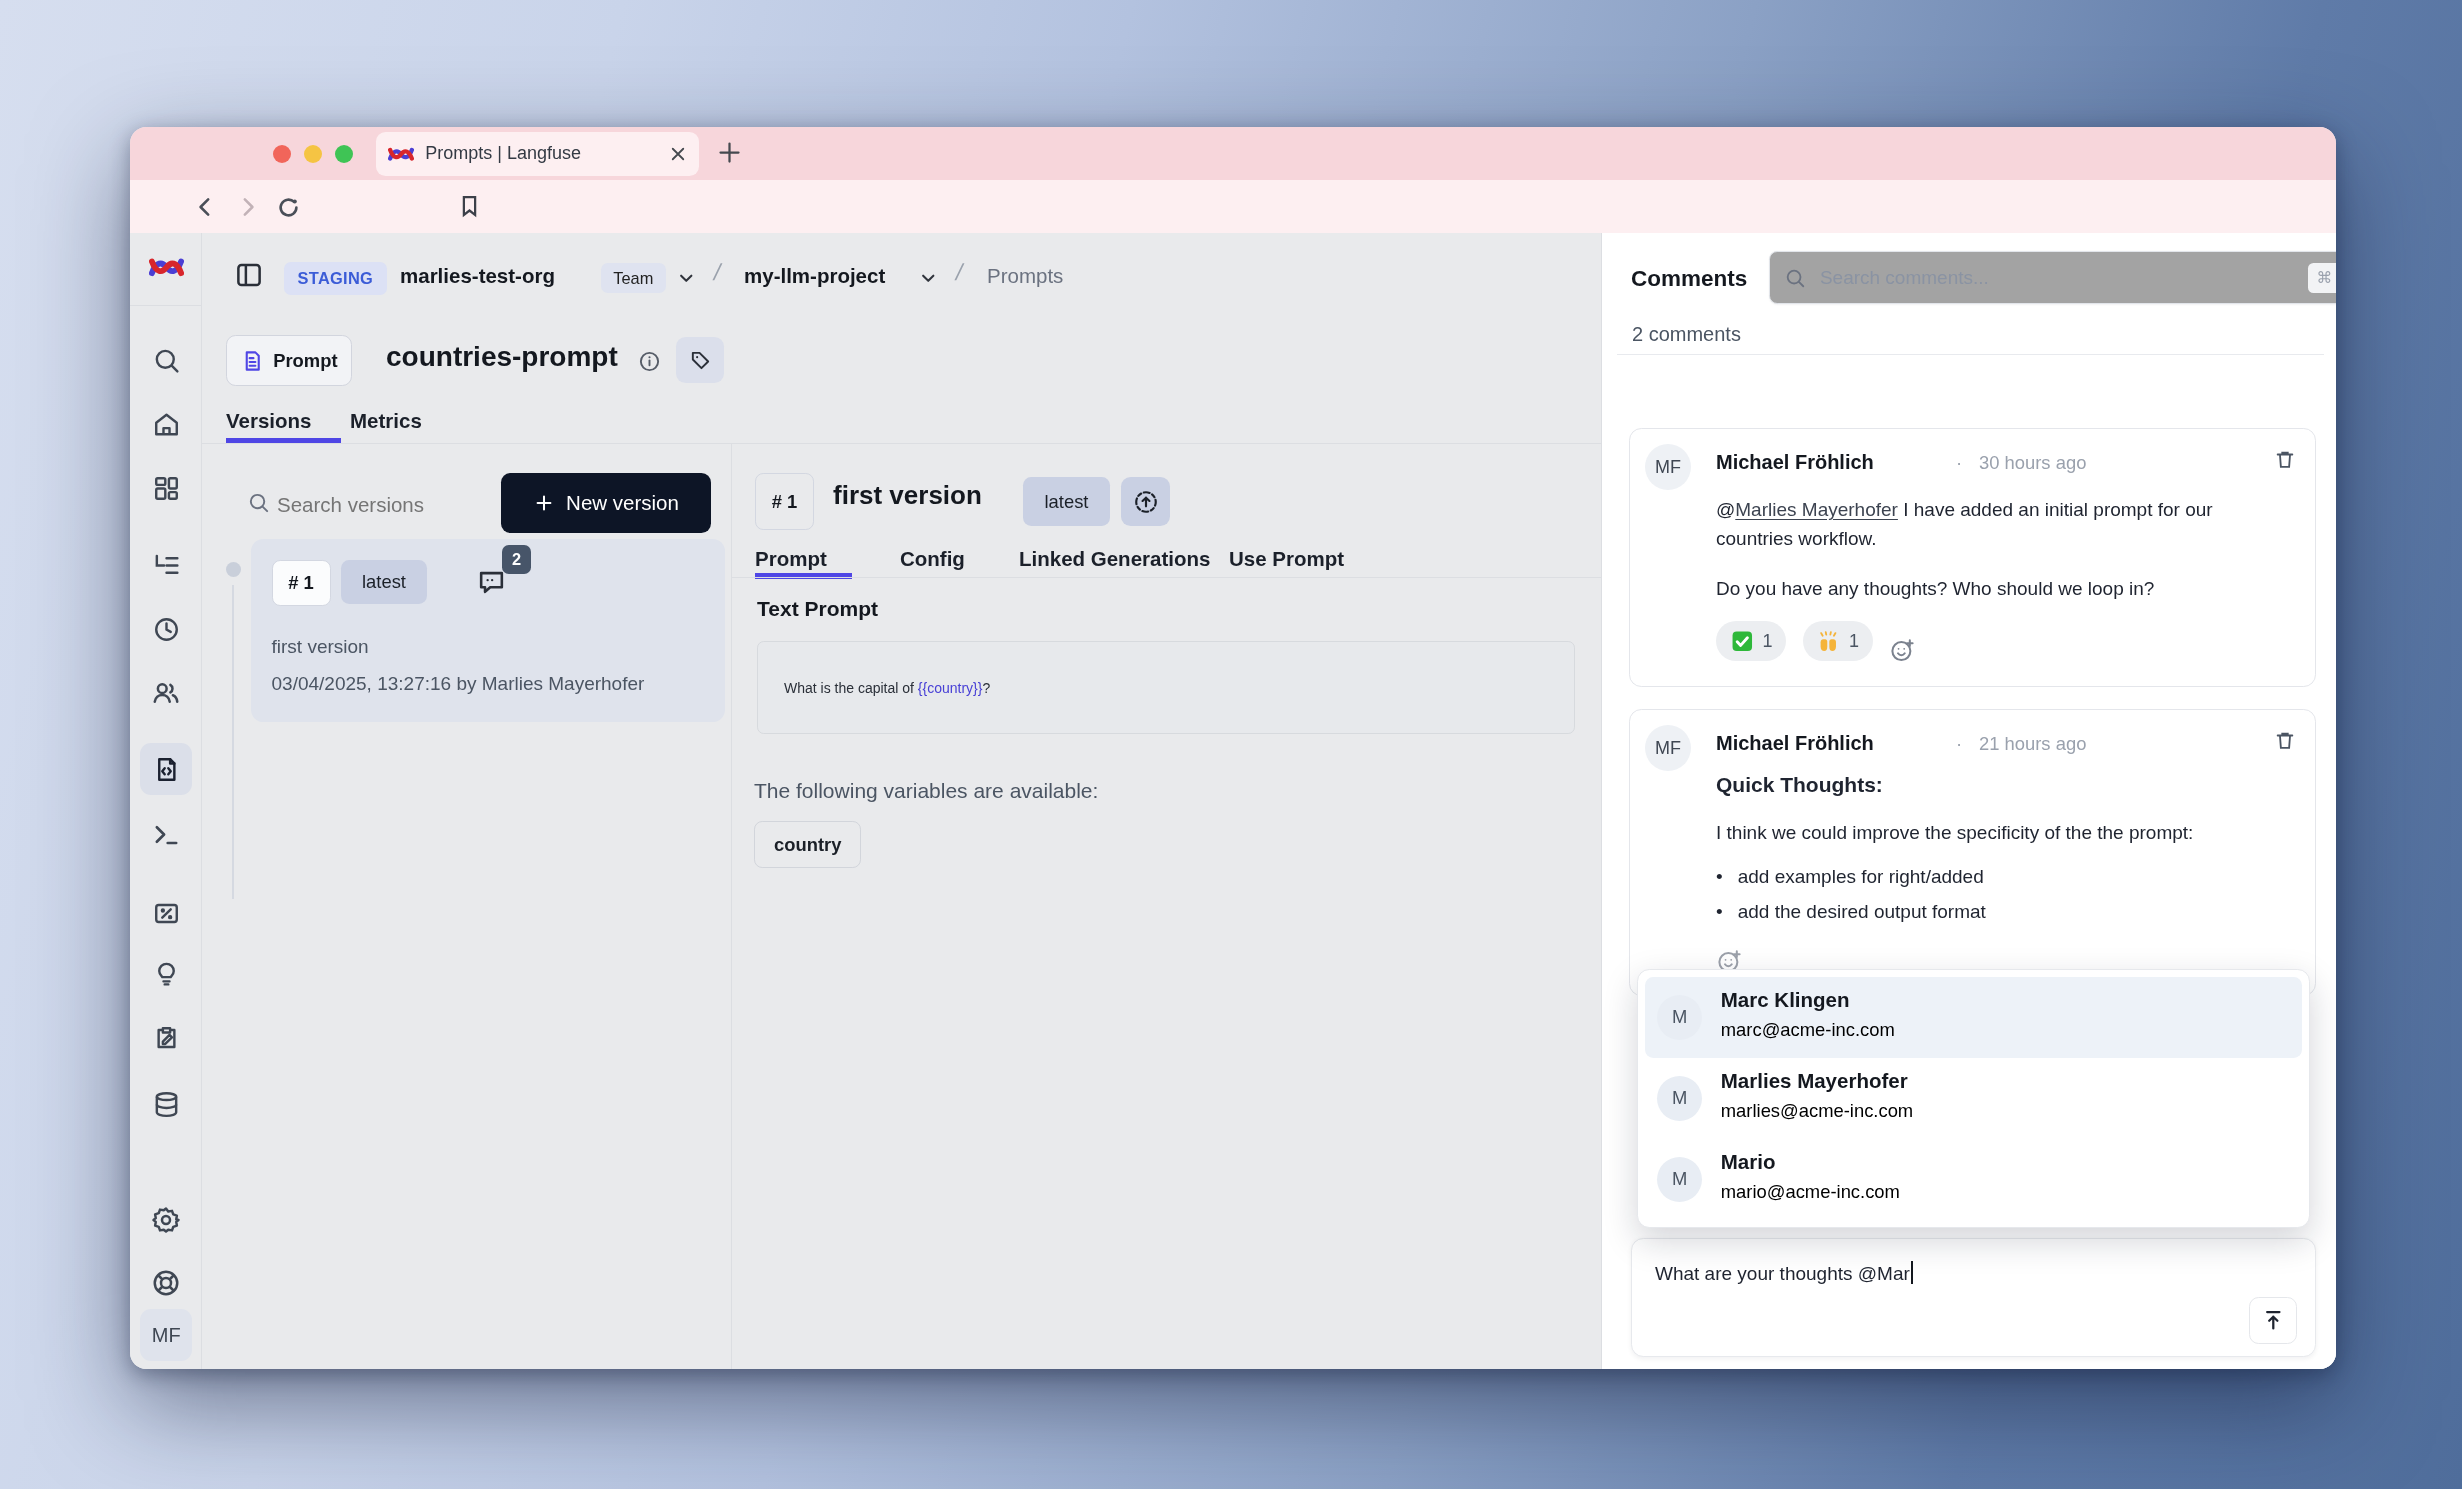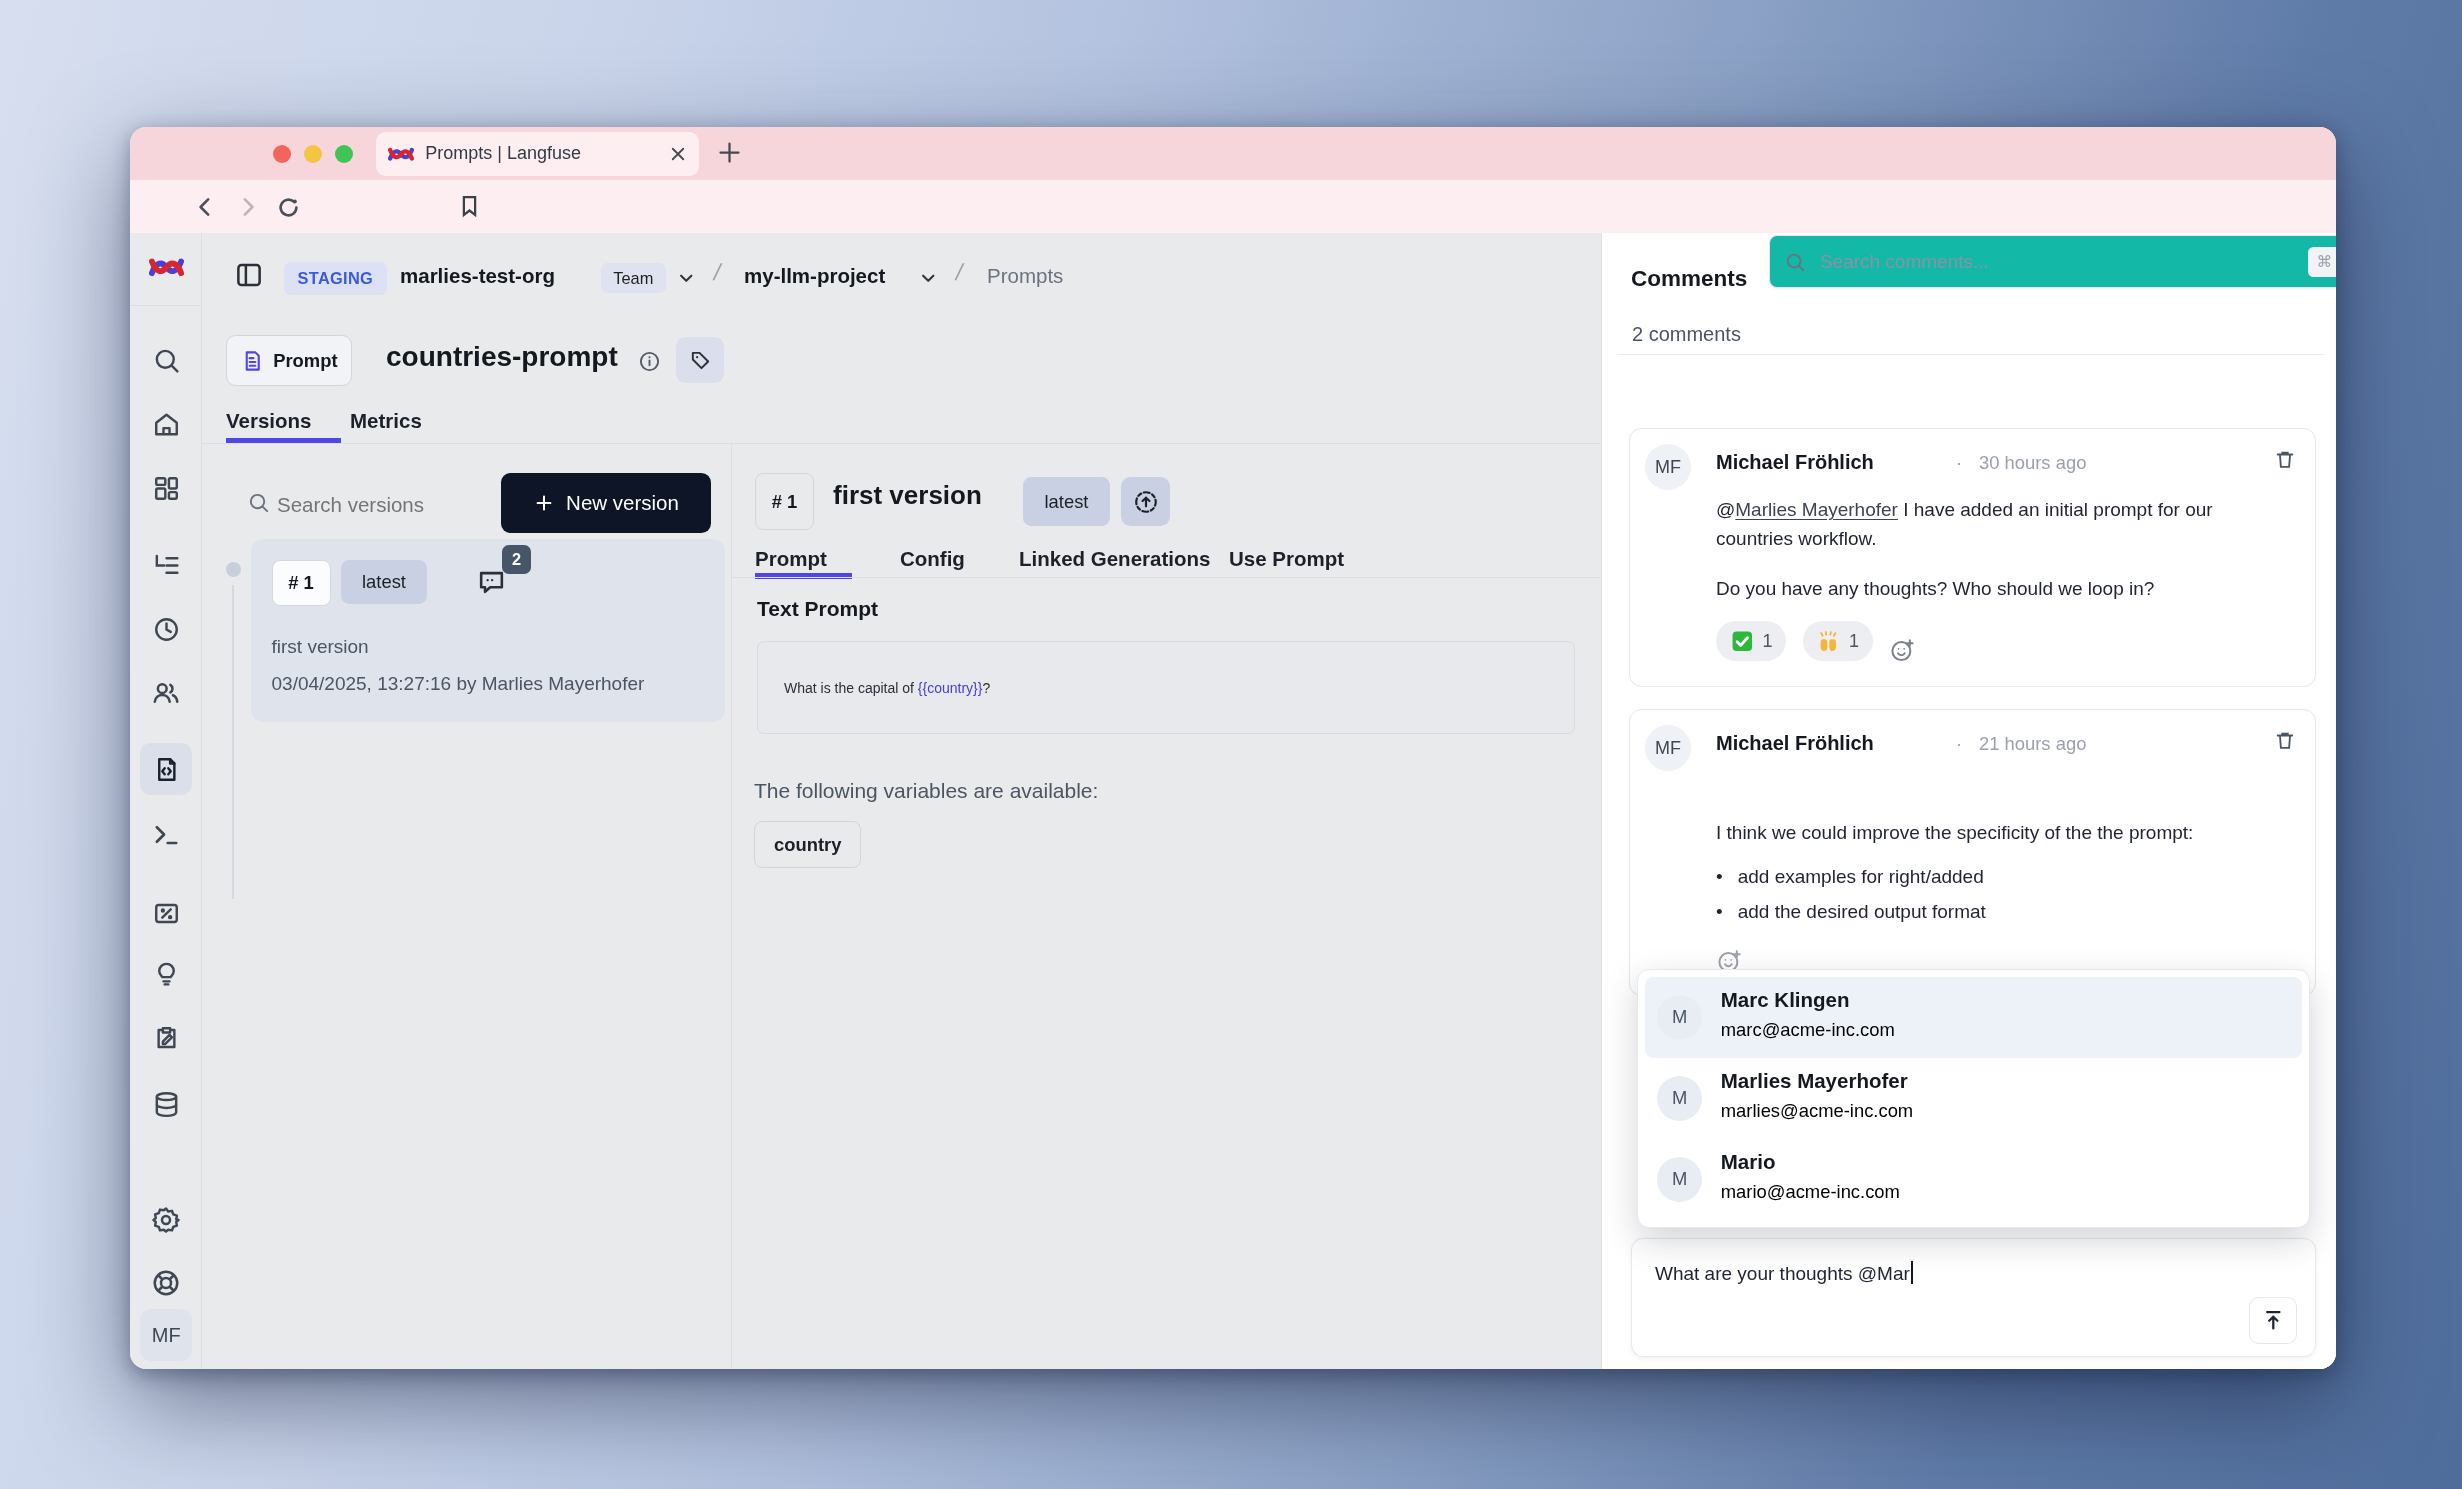--- a/index.html
+++ b/index.html
@@ -93,21 +93,21 @@
   #tp-title{position:absolute;left:627px;top:364px;font-size:21px;font-weight:700;color:#14181f;}
   #codebox{position:absolute;left:627px;top:408px;width:818px;height:93px;background:#e7e9ec;border:1.4px solid #d7dade;border-radius:6.8px;box-sizing:border-box;display:flex;align-items:center;padding:0 26px;}
   #codebox .code{font-family:Liberation Sans, sans-serif;font-size:14px;color:#2a2f38;}
   #codebox .var{color:#4840d6;}
   #vars-label{position:absolute;left:624px;top:546px;font-size:21px;color:#4b5563;}
   #varchip{position:absolute;left:624px;top:588px;height:45px;border:1.4px solid #d2d5db;border-radius:8.2px;display:flex;align-items:center;padding:0 19px;font-size:18.4px;font-weight:700;color:#1b2028;}
 
   
   #cpanel{position:absolute;left:1471px;top:0;width:735px;height:1136px;background:#ffffff;border-left:1.4px solid #dcdee2;box-sizing:border-box;}
   #c-title{position:absolute;left:29px;top:33px;font-size:22.5px;font-weight:700;color:#14181f;}
-  #c-search{position:absolute;left:167px;top:2px;width:600px;height:53px;border:1.4px solid #e2e5ea;border-radius:8.2px;background:#14b8a6;box-sizing:border-box;display:flex;align-items:center;padding:0 13.6px;box-shadow:0 0.7px 2px rgba(20,25,40,.05);}
+  #c-search{position:absolute;left:167px;top:18px;width:600px;height:53px;border:1.4px solid #e2e5ea;border-radius:8.2px;background:#a3a3a3;box-sizing:border-box;display:flex;align-items:center;padding:0 13.6px;box-shadow:0 0.7px 2px rgba(20,25,40,.05);}
   #c-search input{border:none;outline:none;background:transparent;font-size:19px;color:#3c4350;margin-left:12.3px;flex:1;font-family:"Liberation Sans",sans-serif;}
   #c-search input::placeholder{color:#8a93a3;}
   #c-kbd{background:#f2f3f5;border-radius:5.5px;font-size:15.7px;color:#9aa1ad;padding:5.5px 8.2px;white-space:nowrap;}
   #c-count{position:absolute;left:30px;top:90px;font-size:20px;color:#4b5563;}
   #c-div{position:absolute;left:15px;top:121px;width:707px;height:1.4px;background:#e8eaee;}
   .ccard{position:absolute;left:27px;width:687px;border:1.4px solid #e4e6eb;border-radius:12.3px;background:#fff;box-sizing:border-box;}
   .cavatar{position:absolute;left:15px;top:15px;width:46px;height:46px;border-radius:50%;background:#eef1f5;display:flex;align-items:center;justify-content:center;font-size:18px;color:#3f4753;}
   .cname{position:absolute;left:86px;top:22px;font-size:20px;font-weight:700;color:#14181f;white-space:nowrap;}
   .cdot{position:absolute;top:23px;font-size:18.4px;color:#9aa1ad;}
   .ctime{position:absolute;top:23px;font-size:18.4px;color:#9aa1ad;white-space:nowrap;}
@@ -564,20 +564,21 @@
       <div class="ccard" style="top:476px;height:287px;">
         <span class="cavatar">MF</span>
         <span class="cname">Michael Fröhlich</span>
         <span class="cdot" style="left:326px;">·</span>
         <span class="ctime" style="left:349px;">21 hours ago</span>
         <span class="ctrash">
           <svg width="22" height="23" viewBox="0 0 24 24" fill="none" stroke="currentColor" stroke-width="2" stroke-linecap="round">
               <path d="M4 6.5h16M9 6.5V4.5h6v2M6.5 6.5 7.5 20h9l1-13.5"></path>
             </svg>
         </span>
+        <div class="cbody" style="top:60px;font-weight:700;font-size:21px;">Quick Thoughts:</div>
         <div class="cbody" style="top:108px;">I think we could improve the specificity of the the prompt:</div>
         <div class="cbody bullet" style="top:152px;">
             <span class="dot">•</span>
             <span>add examples for right/added</span>
           </div>
         <div class="cbody bullet" style="top:187px;">
             <span class="dot">•</span>
             <span>add the desired output format</span>
           </div>
         <span class="addreact abs" style="left:86px;top:238px;opacity:.75;">

